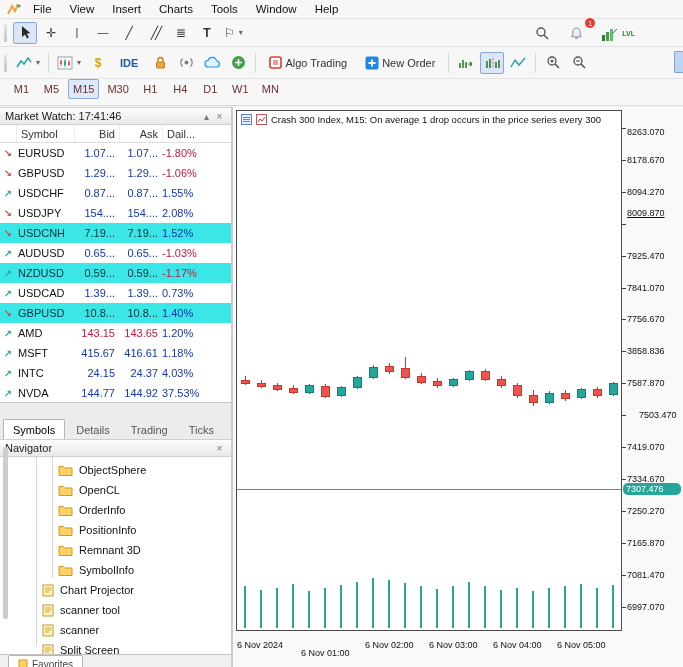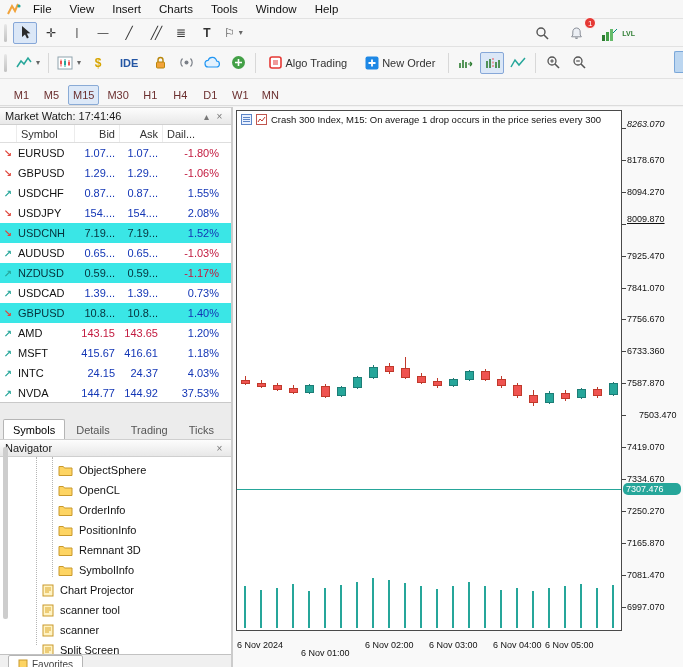--- a/index.html
+++ b/index.html
@@ -20,21 +20,21 @@
   .tsep{width:1px;height:20px;background:#d8d8d8;margin:0 4px}
   .dd{font-size:8px;color:#666;margin-left:1px}
   #std-right{position:absolute;right:44px;top:3px;display:flex;align-items:center;gap:8px}
   .rel{position:relative;display:inline-flex}
   .badge{position:absolute;top:-5px;right:-7px;background:#e53935;color:#fff;border-radius:50%;width:12px;height:12px;font-size:8px;line-height:12px;text-align:center;border:1px solid #fff}
   .lvl-text{font-size:7px;color:#2e7d32;font-weight:bold;margin-left:1px}
   #trade-overflow{position:absolute;right:0;top:4px;width:9px;height:22px;background:#bcd6f0;border:1px solid #7aa7d9;border-right:none;border-radius:2px 0 0 2px}
   .glyph{font-size:12px;line-height:1}
   .glyph.thin{font-size:11px}
   
-  #tf-bar{height:27px;display:flex;align-items:flex-end;background:#f7f7f7;border-bottom:1px solid #dcdcdc;padding-left:8px;gap:3px}
+  #tf-bar{height:27px;display:flex;align-items:flex-start;background:#f7f7f7;border-bottom:1px solid #dcdcdc;padding-left:8px;gap:3px}
   .tf{min-width:27px;height:20px;display:flex;align-items:center;justify-content:center;color:#6b2f2f;font-size:11px;padding:0 4px;border:1px solid transparent}
   .tf.active{background:#dde9f8;border-color:#8aabd6;border-radius:2px}
   
   #workspace{position:absolute;top:107px;left:0;right:0;bottom:0;display:flex}
   #left-panel{width:233px;display:flex;flex-direction:column;background:#f0f0f0;border-right:2px solid #cccccc}
   .panel-header{height:18px;background:linear-gradient(#fdfdfd,#e8e8e8);border-top:1px solid #cfcfcf;border-bottom:1px solid #cfcfcf;display:flex;align-items:center;padding:0 5px;font-size:11px;color:#1a1a1a}
   .ph-title{flex:1}
   .ph-btn{color:#777;width:13px;text-align:center;font-size:10px}
   
   #market-watch{height:332px;display:flex;flex-direction:column;background:#fff}
@@ -42,21 +42,21 @@
   .mw-h{padding:0 4px;border-left:1px solid #ececec;height:100%;display:flex;align-items:center}
   .mw-h:first-child{border-left:none}
   .mw-h.r{justify-content:flex-end}
   #mw-rows{flex:1;overflow:hidden;background:#fff}
   .mw-row{height:20px;display:grid;grid-template-columns:16px 58px 45px 43px 1fr;align-items:center}
   .mw-arrow{text-align:center;font-size:10px;font-weight:bold}
   .mw-arrow.up{color:#26a69a}
   .mw-arrow.down{color:#e0453a}
   .mw-sym{color:#111;padding-left:2px}
   .mw-bid,.mw-ask{text-align:right;padding-right:4px;color:#1336b5}
-  .mw-daily{text-align:right;padding-right:12px}
+  .mw-daily{padding-right:12px}
   .neg{color:#c21a3f}.pos{color:#1336b5}
   .mw-row.hl{background:#3ae6e6}
   .mw-row.hl .mw-sym,.mw-row.hl .mw-bid,.mw-row.hl .mw-ask{color:#05323c}
   #mw-tabs{height:37px;background:#ececec;border-top:1px solid #c9c9c9;display:flex;align-items:flex-end;padding:0 3px;gap:1px}
   .mw-tab{height:20px;padding:0 9px;font-size:11px;color:#555;display:flex;align-items:center;border:1px solid transparent;border-bottom:none}
   .mw-tab.active{background:#fff;border-color:#b5b5b5;color:#000;border-radius:2px 2px 0 0}
   
   #navigator{flex:1;display:flex;flex-direction:column;background:#fff;position:relative;overflow:hidden}
   #nav-tree{flex:1;padding-top:3px;position:relative;overflow:hidden}
   .nav-row{height:20px;display:flex;align-items:center;gap:6px}
@@ -578,35 +578,35 @@
           </svg>
         <svg width="11" height="11">
             <rect x="0.5" y="0.5" width="10" height="10" fill="#fff" stroke="#c0564f"></rect>
             <path d="M2 8l2-3 2 2 3-4" stroke="#c0392b" fill="none"></path>
           </svg>
         <span>Crash 300 Index, M15:  On average 1 drop occurs in the price series every 300</span>
       </div>
     </div>
     <div id="price-tag" style="top: 376.178px;">7307.476</div>
   <div class="y-tick" style="top: 21px;"></div>
-      <div class="y-lab" style="top: 12px; font-style: italic;">8263.070</div>
+      <div class="y-lab" style="top: 20px;">8263.070</div>
       <div class="y-tick" style="top: 52.9px;"></div>
       <div class="y-lab" style="top: 47.9px;">8178.670</div>
       <div class="y-tick" style="top: 84.8px;"></div>
       <div class="y-lab" style="top: 79.8px;">8094.270</div>
       <div class="y-tick" style="top: 116.7px;"></div>
-      <div class="y-lab" style="top: 107px; text-decoration: underline;">8009.870</div>
+      <div class="y-lab" style="top: 101px; text-decoration: underline;">8009.870</div>
       <div class="y-tick" style="top: 148.6px;"></div>
       <div class="y-lab" style="top: 143.6px;">7925.470</div>
       <div class="y-tick" style="top: 180.5px;"></div>
       <div class="y-lab" style="top: 175.5px;">7841.070</div>
       <div class="y-tick" style="top: 212.4px;"></div>
       <div class="y-lab" style="top: 207.4px;">7756.670</div>
       <div class="y-tick" style="top: 244.3px;"></div>
-      <div class="y-lab" style="top: 239.3px;">6733.360</div>
+      <div class="y-lab" style="top: 239.3px;">3858.836</div>
       <div class="y-tick" style="top: 276.2px;"></div>
       <div class="y-lab" style="top: 271.2px;">7587.870</div>
       <div class="y-tick" style="top: 308.1px;"></div>
       <div class="y-lab" style="top: 303.1px; margin-left: 12px;">7503.470</div>
       <div class="y-tick" style="top: 340px;"></div>
       <div class="y-lab" style="top: 335px;">7419.070</div>
       <div class="y-tick" style="top: 371.9px;"></div>
       <div class="y-lab" style="top: 366.9px;">7334.670</div>
       <div class="y-tick" style="top: 403.8px;"></div>
       <div class="y-lab" style="top: 398.8px;">7250.270</div>
@@ -614,15 +614,15 @@
       <div class="y-lab" style="top: 430.7px;">7165.870</div>
       <div class="y-tick" style="top: 467.6px;"></div>
       <div class="y-lab" style="top: 462.6px;">7081.470</div>
       <div class="y-tick" style="top: 499.5px;"></div>
       <div class="y-lab" style="top: 494.5px;">6997.070</div>
       <div class="x-lab" style="left: 4px;">6 Nov 2024</div>
       <div class="x-lab" style="left: 68px; margin-top: 8px;">6 Nov 01:00</div>
       <div class="x-lab" style="left: 132px;">6 Nov 02:00</div>
       <div class="x-lab" style="left: 196px;">6 Nov 03:00</div>
       <div class="x-lab" style="left: 260px;">6 Nov 04:00</div>
-      <div class="x-lab" style="left: 312px;">6 Nov 05:00</div>
+      <div class="x-lab" style="left: 324px;">6 Nov 05:00</div>
     </div>
 </div>
 
 </body></html>

